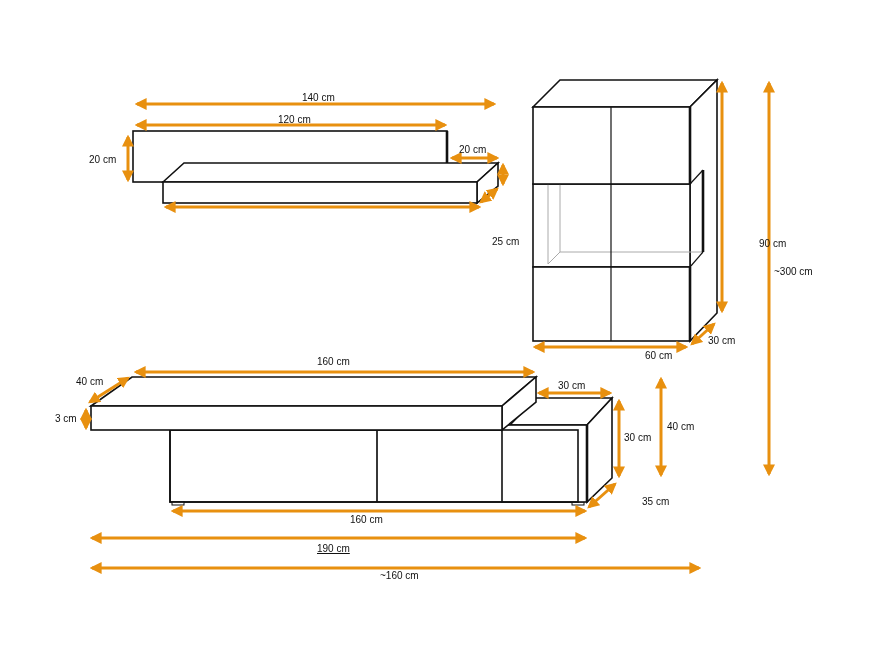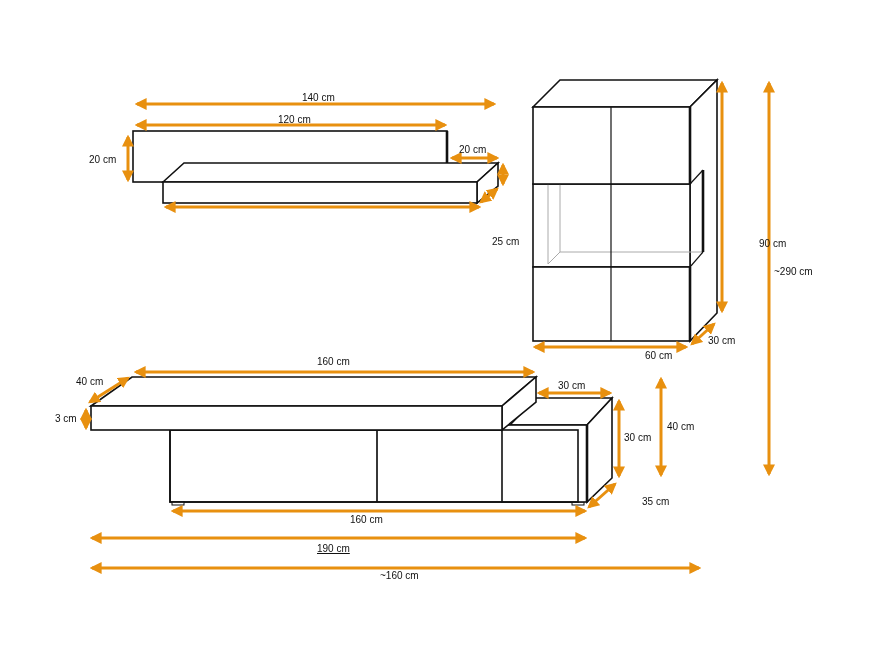--- a/index.html
+++ b/index.html
@@ -99,21 +99,21 @@
   </g>
 </svg>
 
 <span class="lbl" style="left:302px;top:92px;">140 cm</span>
 <span class="lbl" style="left:278px;top:114px;">120 cm</span>
 <span class="lbl" style="left:89px;top:154px;">20 cm</span>
 <span class="lbl" style="left:459px;top:144px;">20 cm</span>
 <span class="lbl" style="left:492px;top:196px;margin-top:40px;">25 cm</span>
 
 <span class="lbl" style="left:759px;top:206px;margin-top:32px;">90 cm</span>
-<span class="lbl" style="left:774px;top:266px;">~290 cm</span>
+<span class="lbl" style="left:774px;top:266px;">~300 cm</span>
 <span class="lbl" style="left:598px;top:350px;margin-left:47px;">60 cm</span>
 <span class="lbl" style="left:708px;top:335px;">30 cm</span>
 
 <span class="lbl" style="left:317px;top:356px;">160 cm</span>
 <span class="lbl" style="left:76px;top:376px;">40 cm</span>
 <span class="lbl" style="left:55px;top:413px;">3 cm</span>
 <span class="lbl" style="left:558px;top:380px;">30 cm</span>
 <span class="lbl" style="left:624px;top:432px;">30 cm</span>
 <span class="lbl" style="left:667px;top:421px;">40 cm</span>
 <span class="lbl" style="left:606px;top:496px;margin-left:36px;">35 cm</span>

